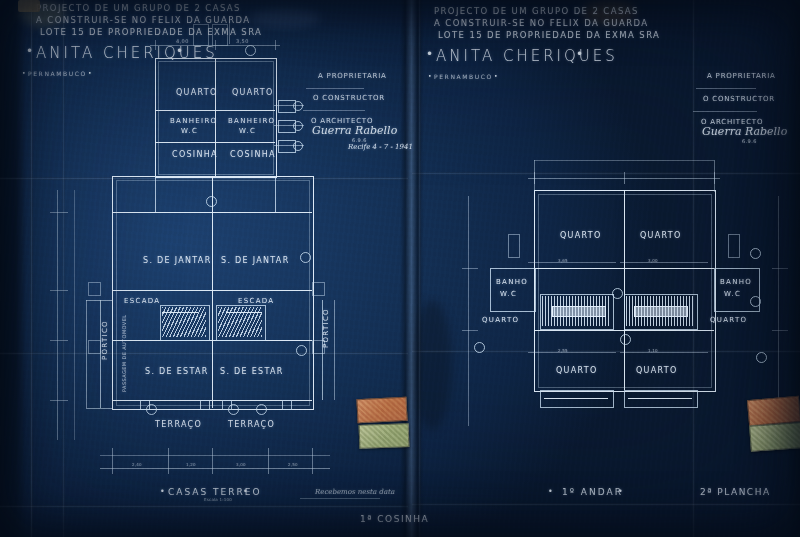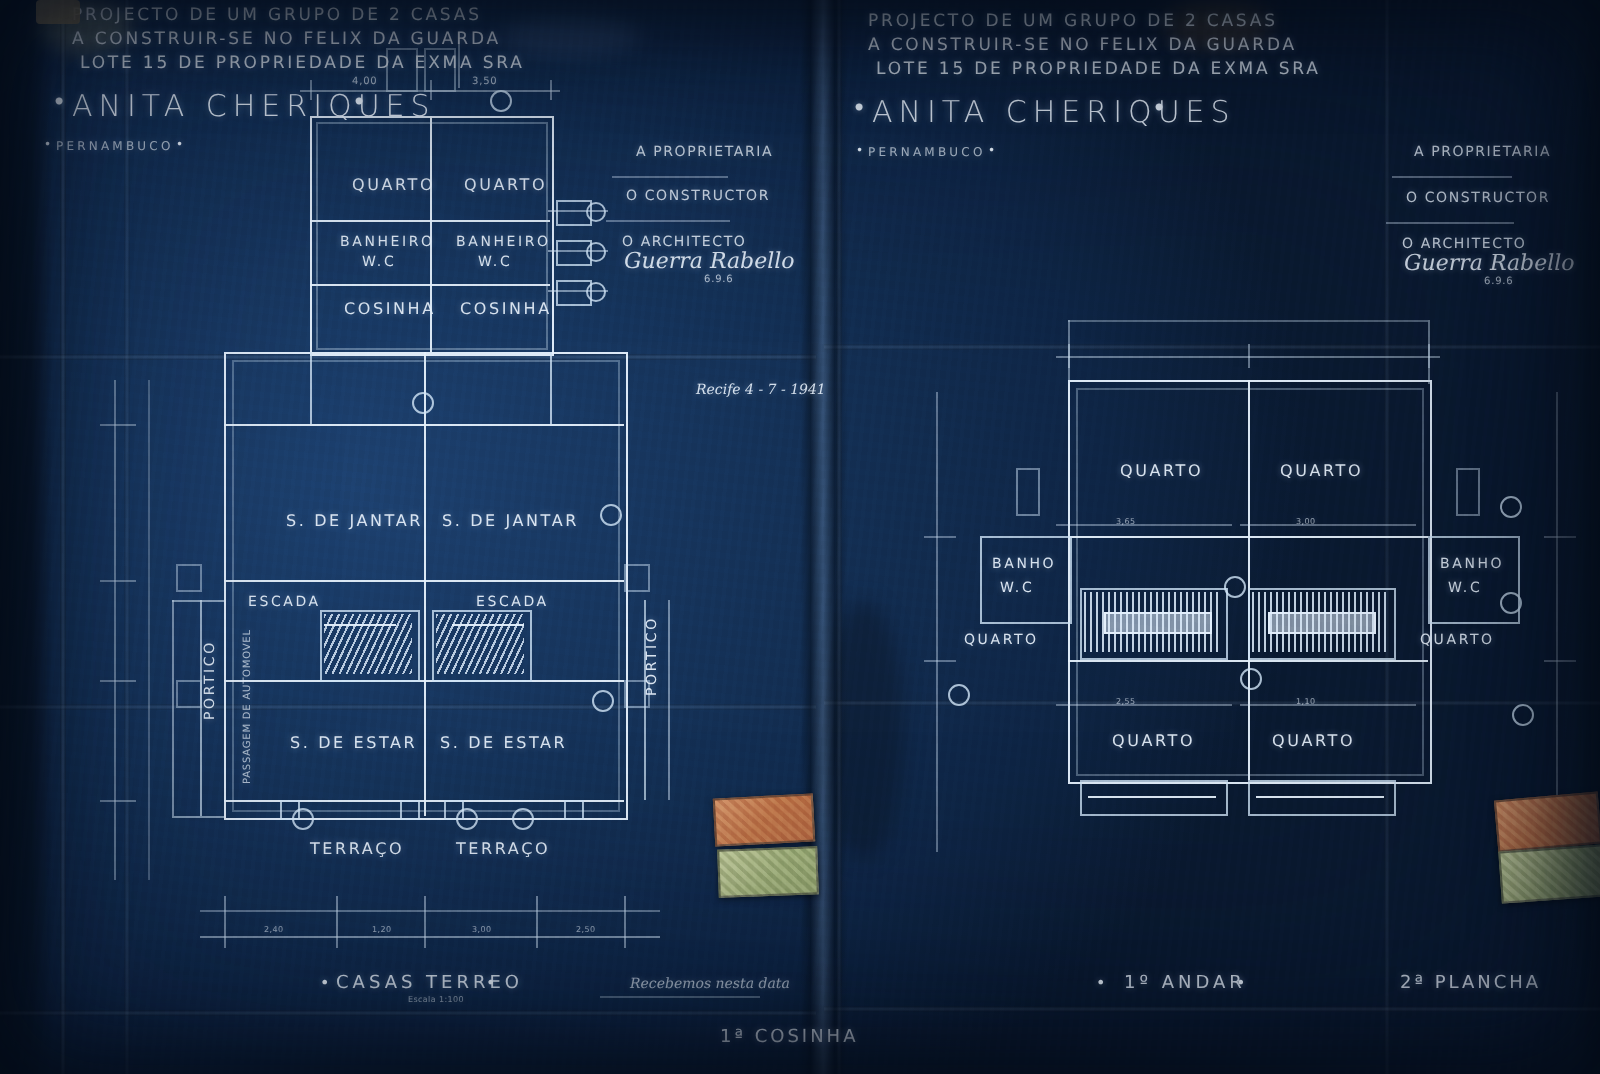--- a/index.html
+++ b/index.html
@@ -112,21 +112,21 @@
     <div class="t hand" style="left:176px;top:44px;font-size:12px;">•</div>
     <div class="t hand tiny" style="left:28px;top:70px;font-size:6px;letter-spacing:1.6px;">PERNAMBUCO</div>
     <div class="t hand" style="left:22px;top:69px;font-size:6px;">•</div>
     <div class="t hand" style="left:88px;top:69px;font-size:6px;">•</div>
 
     <div class="t hand sig" style="left:318px;top:72px;">A PROPRIETARIA</div>
     <div class="t hand sig" style="left:313px;top:94px;">O CONSTRUCTOR</div>
     <div class="t hand sig" style="left:311px;top:117px;">O ARCHITECTO</div>
     <div class="t sigscript" style="left:312px;top:124px;">Guerra Rabello</div>
     <div class="t hand tiny" style="left:352px;top:137px;">6.9.6</div>
-    <div class="t sigscript" style="left:348px;top:143px;font-size:7px;margin-top:48px;">Recife 4 - 7 - 1941</div>
+    <div class="t sigscript" style="left:348px;top:143px;font-size:7px;">Recife 4 - 7 - 1941</div>
     <div class="ln h" style="left:306px;top:88px;width:58px;opacity:.4;"></div>
     <div class="ln h" style="left:303px;top:110px;width:62px;opacity:.4;"></div>
 
     <div class="box thick" style="left:155px;top:58px;width:120px;height:118px;"></div>
     <div class="ln v th" style="left:215px;top:58px;height:118px;"></div>
     <div class="ln h th" style="left:155px;top:110px;width:120px;"></div>
     <div class="ln h th" style="left:155px;top:142px;width:120px;"></div>
     <div class="box" style="left:158px;top:61px;width:114px;height:112px;opacity:.45;"></div>
 
     <div class="t hand room" style="left:176px;top:88px;">QUARTO</div>

